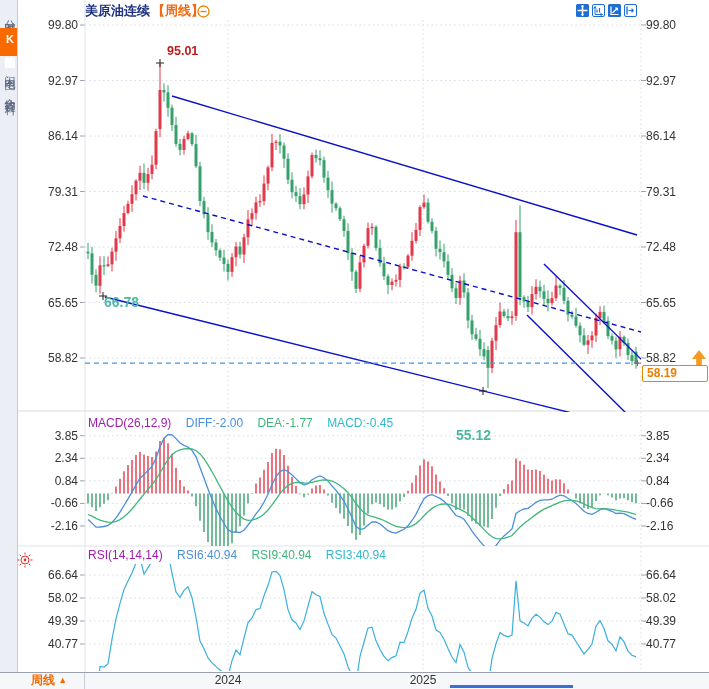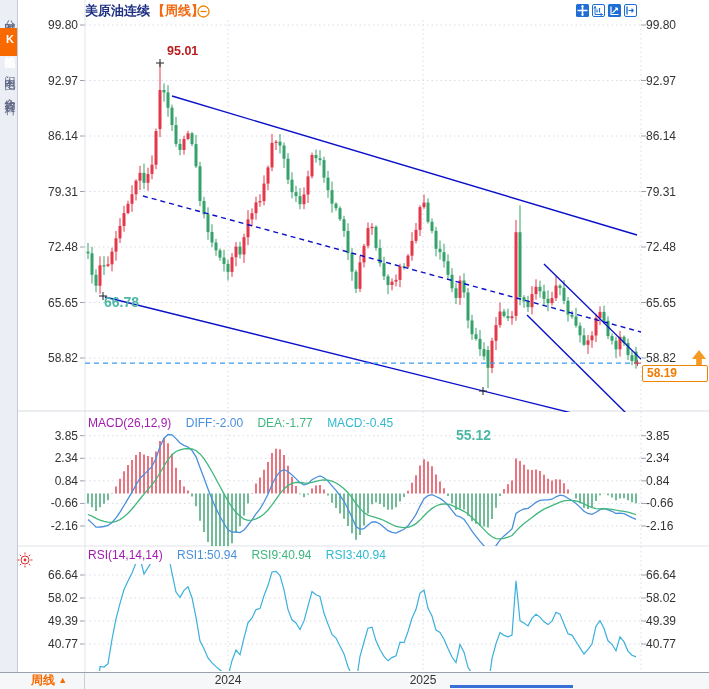--- a/index.html
+++ b/index.html
@@ -615,21 +615,21 @@
   </svg>
 
   <div class="ind-hdr" style="top:416px;">
     <span class="ind-name">MACD(26,12,9)</span>
     <span class="c-diff">DIFF:-2.00</span>
     <span class="c-dea">DEA:-1.77</span>
     <span class="c-macd">MACD:-0.45</span>
   </div>
   <div class="ind-hdr" style="top:548px;">
     <span class="ind-name">RSI(14,14,14)</span>
-    <span class="c-diff">RSI1:50.94</span>
+    <span class="c-diff">RSI6:40.94</span>
     <span class="c-dea">RSI9:40.94</span>
     <span class="c-macd">RSI3:40.94</span>
   </div>
 
   <svg class="alarm" width="18" height="18">
     <circle cx="9" cy="9" r="4" fill="none" stroke="#e03030" stroke-width="1"></circle>
     <circle cx="9" cy="9" r="1.4" fill="#e03030"></circle>
     <g stroke="#e03030" stroke-width="1">
       <line x1="9" y1="1.5" x2="9" y2="3.5"></line>
         <line x1="9" y1="14.5" x2="9" y2="16.5"></line>

